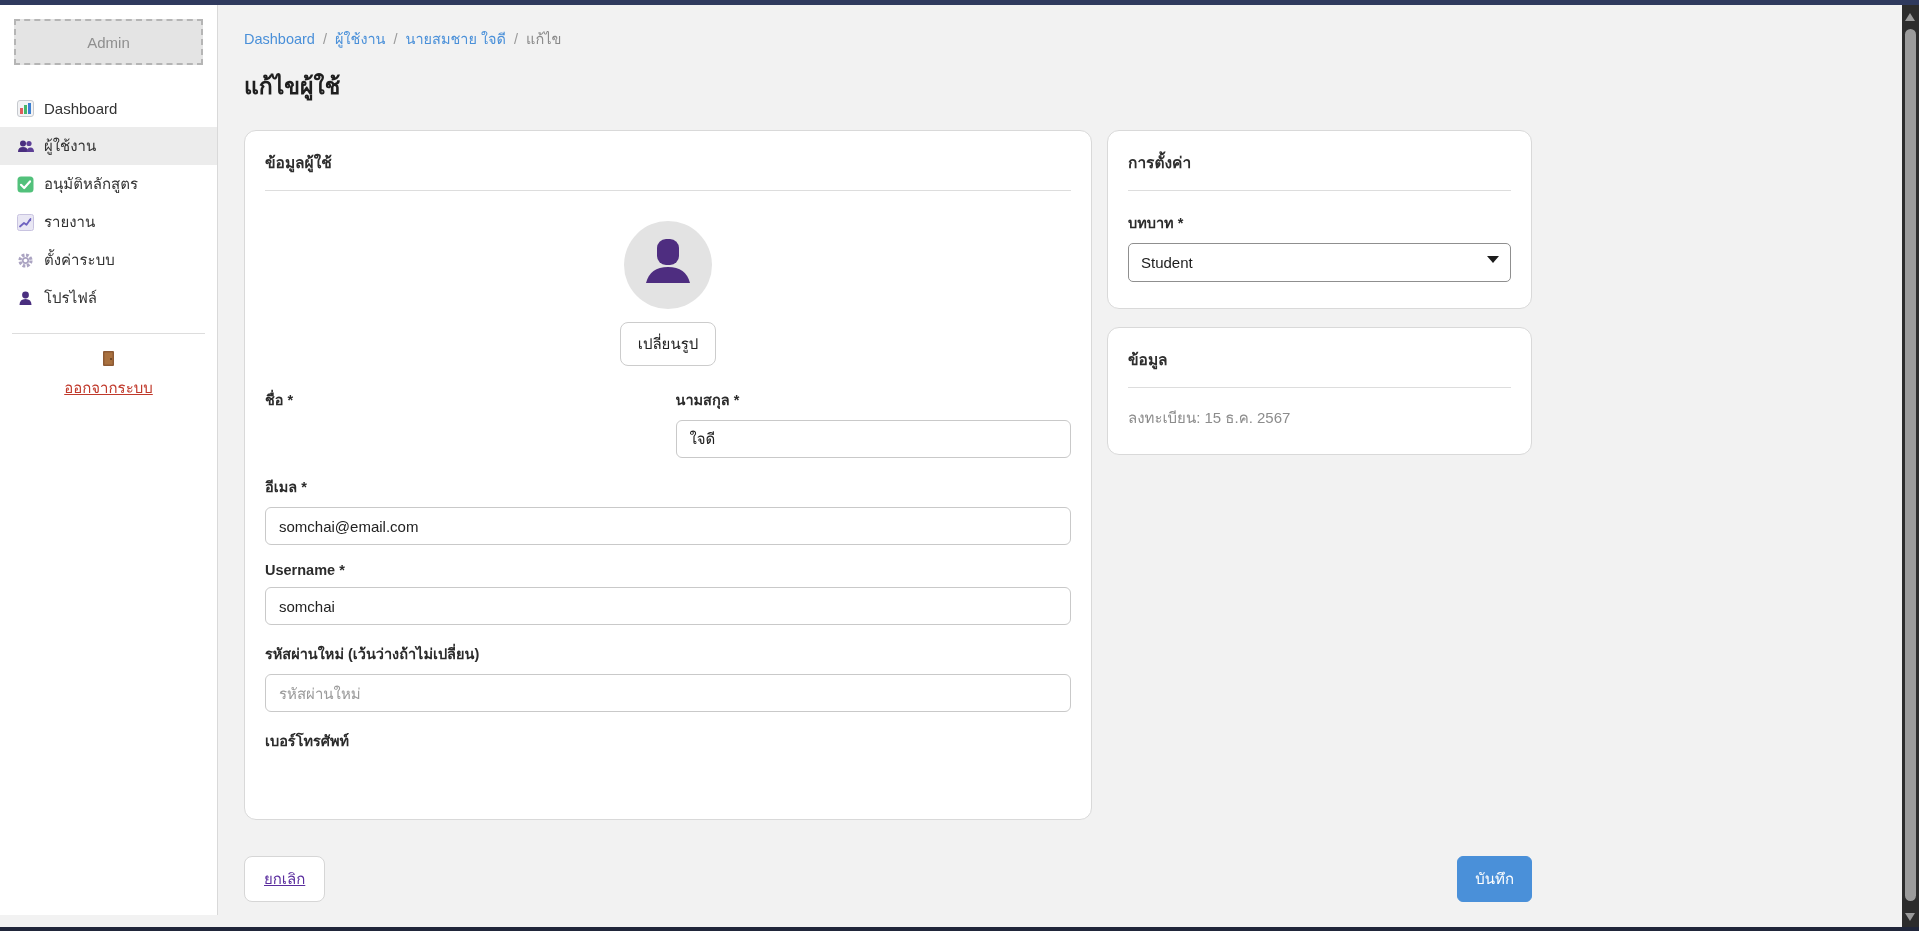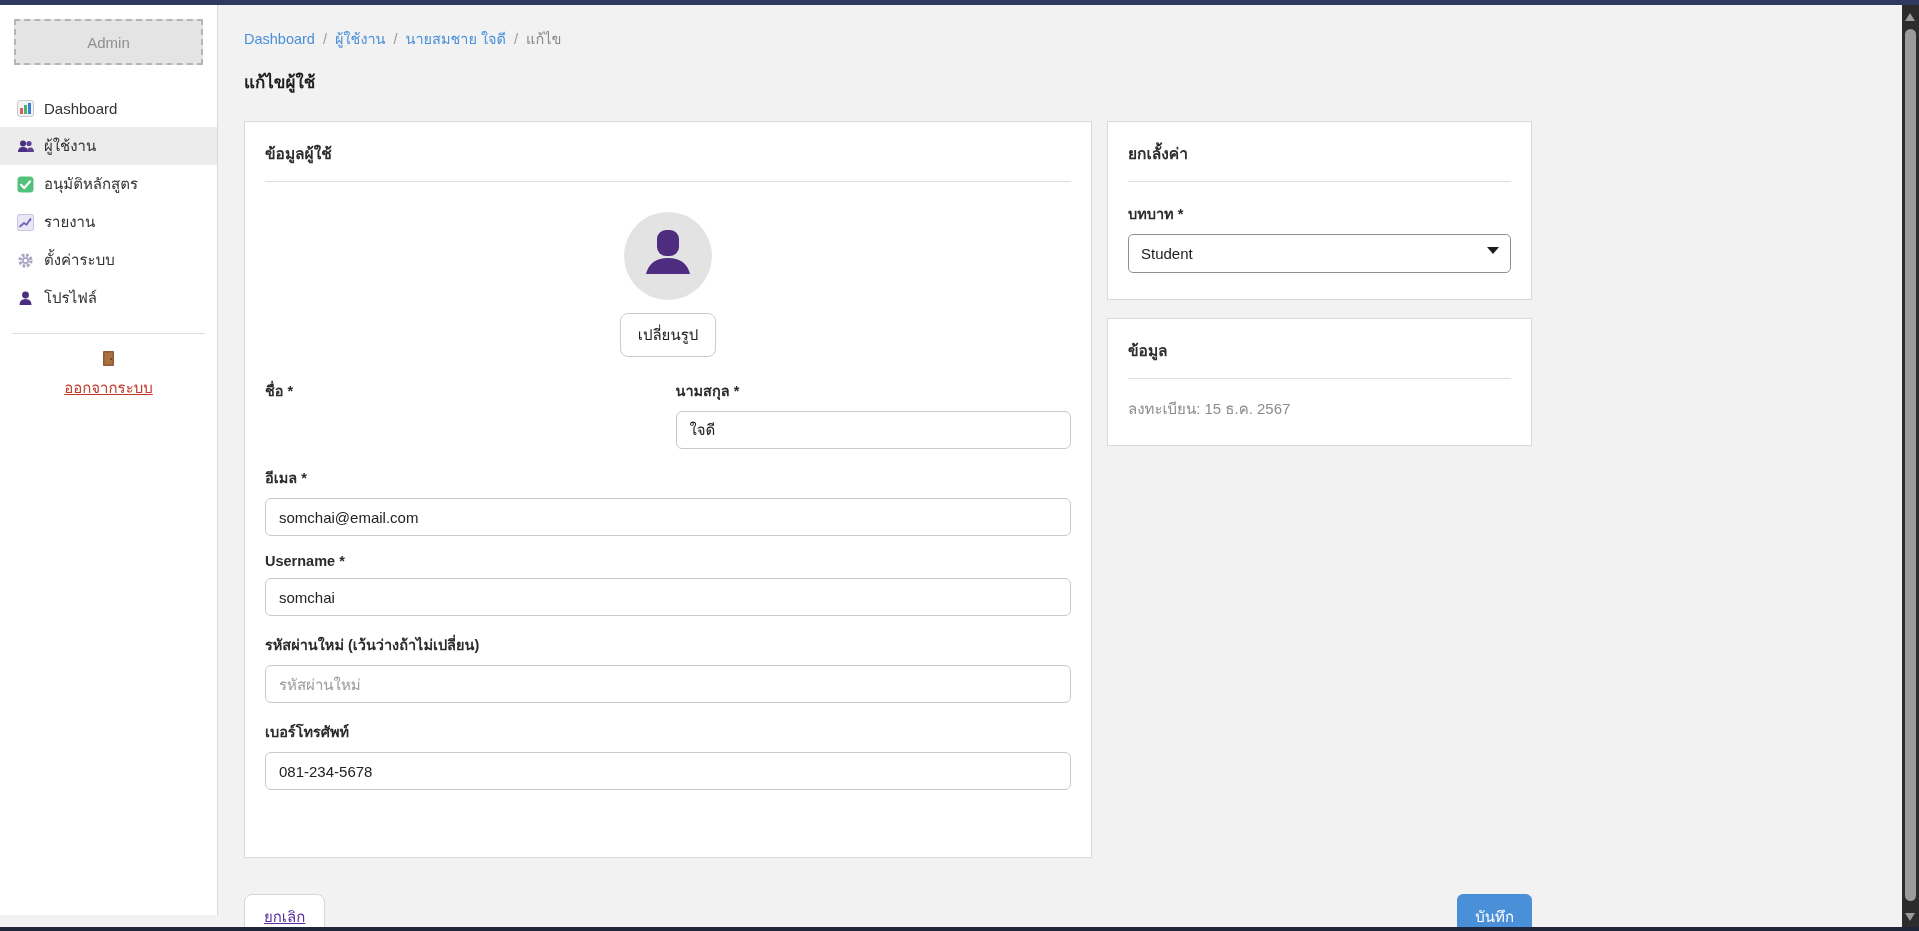--- a/index.html
+++ b/index.html
@@ -34,25 +34,25 @@
   .logout { display:flex; align-items:center; gap:9px; padding:0 20px; margin-top:12px;
     font-size:15px; color:#c0392b; text-decoration:underline; cursor:pointer;flex-direction:column; }
   .logout .icn { width:15px; height:17px; }
 
   
   .main { position:absolute; top:5px; left:219px; right:17px; bottom:4px; background:#f2f2f2;
     padding:22px 0 0 25px; overflow:hidden; }
   .breadcrumb { font-size:14.5px; color:#8a8a8a; display:flex; gap:8px; align-items:center; }
   .breadcrumb a { color:#4a90d9; text-decoration:none; cursor:pointer; }
   .breadcrumb .sep { color:#9a9a9a; }
-  .page-title { margin-top:18px; font-size:17px; font-weight:bold; color:#1f1f1f; }
+  .page-title { margin-top:18px; font-size:23px; font-weight:bold; color:#1f1f1f; }
 
   .content { margin-top:26px; display:grid; grid-template-columns:848px 425px; gap:15px; align-items:start; }
 
-  .card { background:#fff; border:1px solid #d9d9d9; border-radius:0; }
+  .card { background:#fff; border:1px solid #d9d9d9; border-radius:12px; }
   .card-head { margin:0 20px; padding:19px 0 15px; border-bottom:1px solid #ddd;
     font-size:15.5px; font-weight:bold; color:#2e2e2e; }
   .card-body { padding:20px; }
 
   
   .avatar-wrap { display:flex; flex-direction:column; align-items:center; margin:10px 0 22px; }
   .avatar { width:88px; height:88px; border-radius:50%; background:#e3e3e3;
     display:flex; align-items:center; justify-content:center; overflow:hidden; }
   .btn-light { margin-top:13px; background:#fff; border:1px solid #ccc; border-radius:8px;
     padding:9px 17px; font-size:15px; color:#222; cursor:pointer;
@@ -229,31 +229,30 @@
           <input type="text" value="somchai" style="">
         </div>
 
         <div class="field">
           <label>รหัสผ่านใหม่ (เว้นว่างถ้าไม่เปลี่ยน)</label>
           <input type="text" placeholder="รหัสผ่านใหม่" style="">
         </div>
 
         <div class="field">
           <label>เบอร์โทรศัพท์</label>
-          <input type="text" value="081-234-5678" style="">
         </div>
 
         <div class="form-pad-bottom"></div>
       </div>
     </div>
 
     <div class="right-col">
 
       <div class="card">
-        <div class="card-head">ยกเลั้งค่า</div>
+        <div class="card-head">การตั้งค่า</div>
         <div class="card-body" style="padding-bottom:26px;">
           <div class="field" style="margin-bottom:0;">
             <label><span>บทบาท</span> <span class="req">*</span></label>
             <div class="select-wrap">
               <select>
                 <option>Student</option>
               </select>
               <span class="select-caret"></span>
             </div>
           </div>

